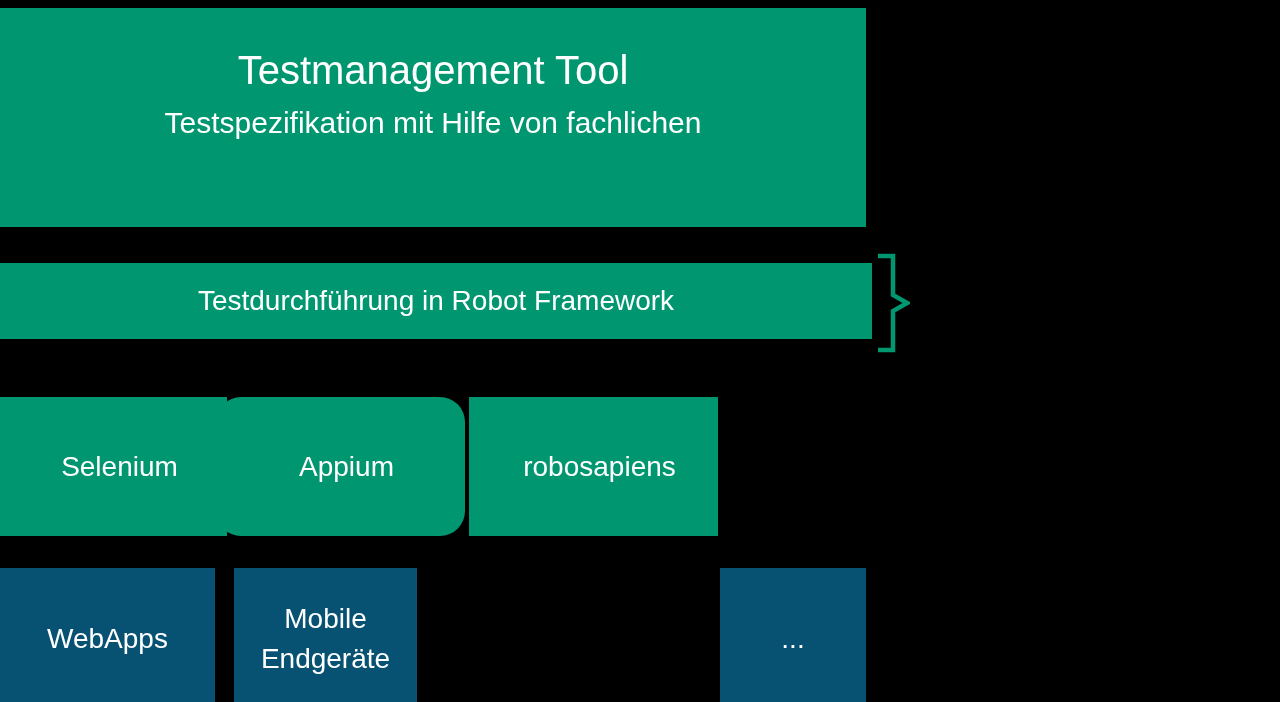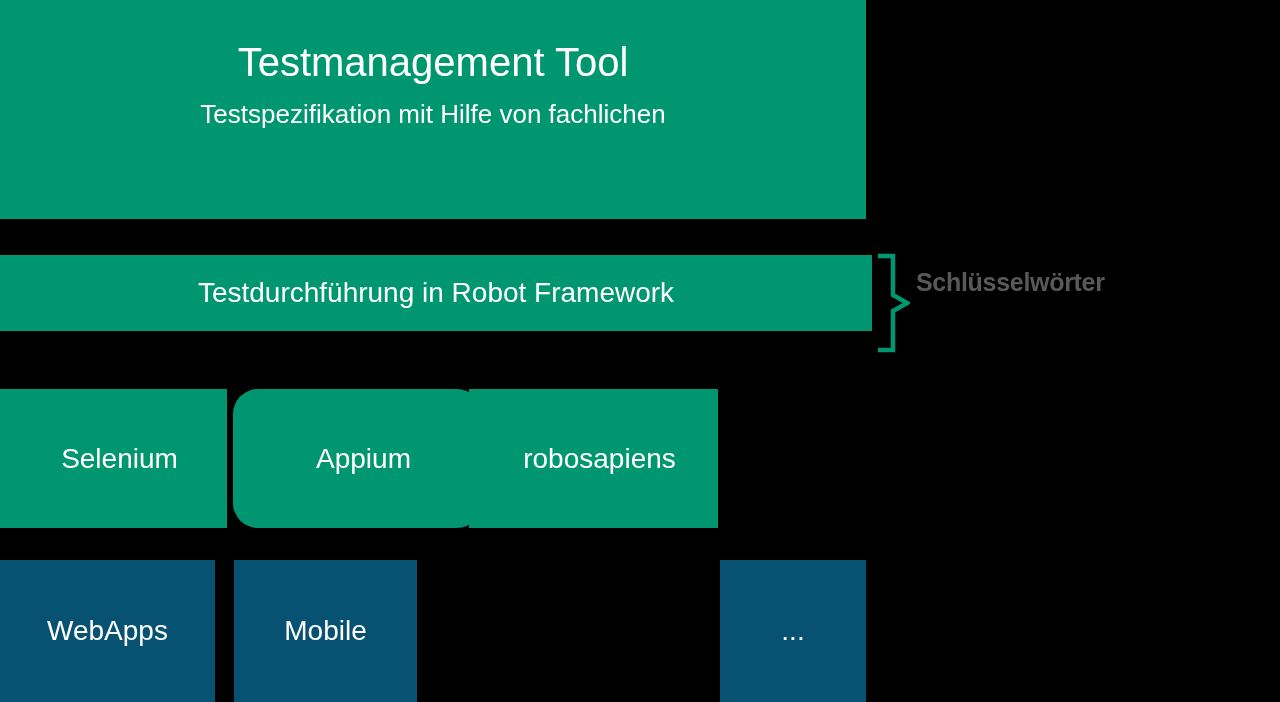--- a/index.html
+++ b/index.html
@@ -17,33 +17,34 @@
   }
   .box {
     position: absolute;
     display: flex;
     flex-direction: column;
     align-items: center;
     justify-content: center;
     text-align: center;
     color: var(--box-text, #ffffff);
     font-weight: 300;
+    margin-top: 8px;
   }
   .green { background: var(--box-green, #009670); }
   .blue  { background: var(--box-blue, #075173); }
 
   .top-box { left: 0; top: 0; width: 866px; height: 219px; justify-content: flex-start; padding-top: 36px; box-sizing: border-box; }
   .top-box .title { font-size: 40px; line-height: 52px; }
-  .top-box .subtitle { font-size: 26px; line-height: 41px; margin-top: 6px; }
+  .top-box .subtitle { font-size: 30px; line-height: 41px; margin-top: 6px; }
 
   .robot-box { left: 0; top: 255px; width: 872px; height: 76px; font-size: 28px; }
 
   .lib-box { top: 389px; height: 139px; font-size: 28px; padding-left: 12px; }
   .lib-selenium    { left: 0;     width: 215px; }
-  .lib-appium      { left: 233px; width: 237px; border-radius: 25px; }
+  .lib-appium      { left: 216px; width: 237px; border-radius: 25px; }
   .lib-robosapiens { left: 469px; width: 237px; }
 
   .target-box { top: 560px; height: 142px; font-size: 28px; line-height: 40px; }
   .target-webapps { left: 0;     width: 215px; }
   .target-mobile  { left: 234px; width: 183px; }
   .target-sap     { left: 469px; width: 231px; }
   .target-dots    { left: 720px; width: 146px; }
 
   .brace {
     position: absolute;
@@ -83,36 +84,36 @@
     <div>Testdurchführung in Robot Framework</div>
   </div>
 
   <div class="brace">
     <svg viewBox="0 0 34 100" preserveAspectRatio="none" aria-hidden="true">
       <path d="M2 3 L17 3 L17 42 L31 50 L17 58 L17 97 L2 97" fill="none" stroke="currentColor" stroke-width="4.5" stroke-linejoin="miter" stroke-linecap="butt"></path>
     </svg>
   </div>
 
   <div class="brace-label">
-    <div>Schlüsselwörter</div>
   </div>
 
   <div class="box green lib-box lib-selenium">
     <div>Selenium</div>
   </div>
   <div class="box green lib-box lib-appium">
     <div>Appium</div>
   </div>
   <div class="box green lib-box lib-robosapiens">
     <div>robosapiens</div>
   </div>
 
   <div class="box blue target-box target-webapps">
     <div>WebApps</div>
   </div>
   <div class="box blue target-box target-mobile">
     <div>Mobile</div>
+    <div>Endgeräte</div>
   </div>
   <div class="box blue target-box target-dots">
     <div>...</div>
   </div>
 
 </div>
 
 </body></html>

